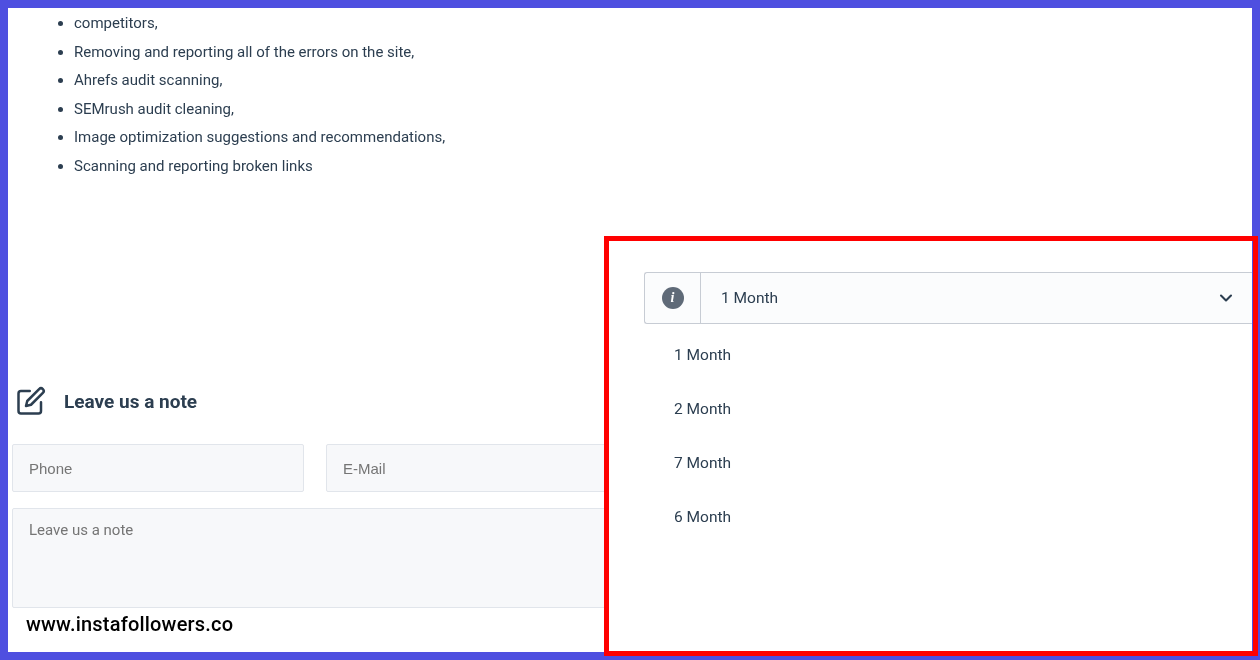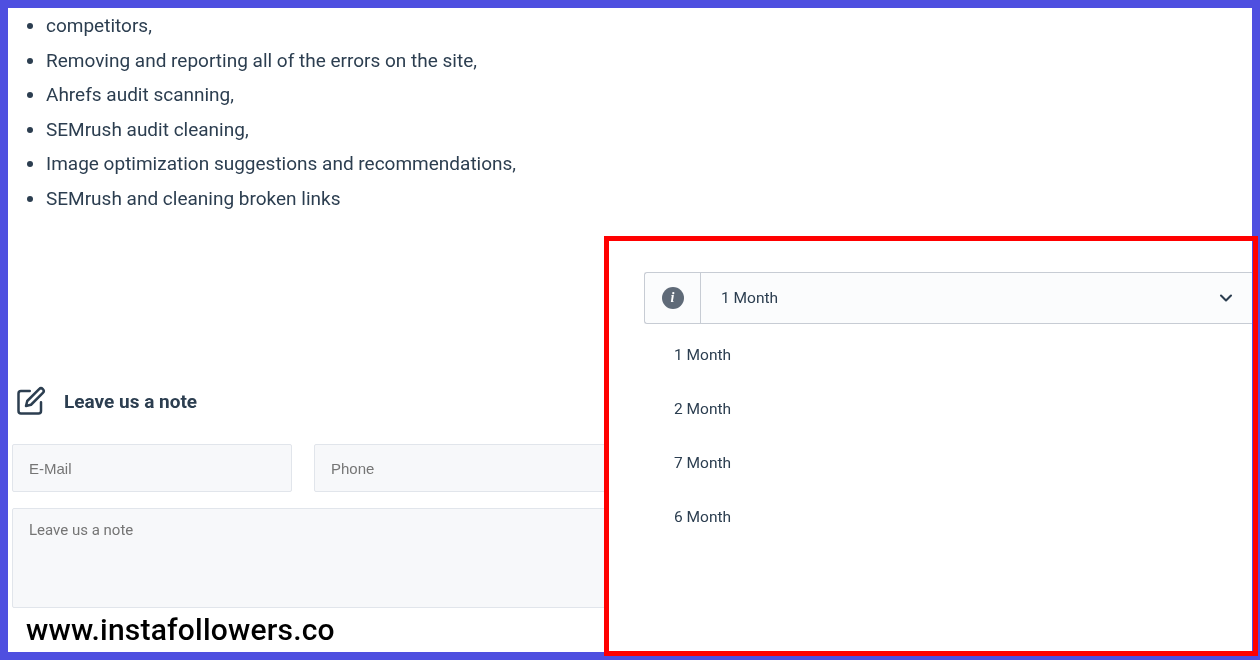--- a/index.html
+++ b/index.html
@@ -1,29 +1,29 @@
 <!DOCTYPE html>
 <html><head>
 <meta charset="utf-8">
 <style>
   * { box-sizing: border-box; margin: 0; padding: 0; }
   html, body { width: 1260px; height: 660px; overflow: hidden; font-family: -apple-system, BlinkMacSystemFont, "Segoe UI", Roboto, Arial, sans-serif; }
   .frame { width: 1260px; height: 660px; border: 8px solid #4e4fe0; background: #fff; position: relative; }
-  .content-list { position: absolute; left: 22px; top: -2px; right: 20px; color: #2c3e50; font-size: 19px; }
+  .content-list { position: absolute; left: 50px; top: -2px; right: 20px; color: #2c3e50; font-size: 15px; }
   .content-list ul { list-style: disc; padding-left: 16px; }
   .content-list li { margin: 6px 0; line-height: 1.5; color: #2c3e50; }
   .note-head { position: absolute; left: 8px; top: 378px; display: flex; align-items: center; gap: 18px; }
   .note-head .icon { width: 30px; height: 30px; color: #2c3e50; }
   .note-head .title { font-weight: 700; font-size: 19px; color: #2c3e50; }
   .row-inputs { position: absolute; left: 4px; top: 436px; display: flex; gap: 22px; }
   .text-input { height: 48px; border: 1px solid #e1e5eb; background: #f7f8fa; border-radius: 2px; padding: 0 16px; font-size: 15px; color: #7b8593; outline: none; }
   .email { width: 280px; }
   .phone { width: 292px; }
   .note-area { position: absolute; left: 4px; top: 500px; width: 594px; height: 100px; border: 1px solid #e1e5eb; background: #f7f8fa; border-radius: 2px; padding: 12px 16px; color: #7b8593; font-size: 15px; resize: none; font-family: inherit; outline: none; }
-  .watermark { position: absolute; left: 18px; top: 604px; font-size: 30px; font-weight: 500; color: #000; letter-spacing: 0.2px; }
+  .watermark { position: absolute; left: 18px; top: 604px; font-size: 20px; font-weight: 500; color: #000; letter-spacing: 0.2px; }
   .red-rect { position: absolute; left: 596px; top: 228px; width: 654px; height: 420px; border: 5px solid #ff0000; pointer-events: none; }
   .dropdown { position: absolute; left: 636px; top: 264px; right: 0; height: 52px; border: 1px solid #c7ccd4; border-right: none; border-radius: 3px 0 0 3px; background: #fbfcfd; display: flex; align-items: center; }
   .dd-info { width: 56px; height: 100%; display: flex; align-items: center; justify-content: center; border-right: 1px solid #c7ccd4; }
   .dd-info .circ { width: 22px; height: 22px; border-radius: 50%; background: #5f6a78; color: #fff; display: flex; align-items: center; justify-content: center; font-size: 14px; font-style: italic; font-family: Georgia, serif; font-weight: 700; }
   .dd-label { flex: 1; padding-left: 20px; font-size: 15.5px; color: #2c3e50; }
   .dd-chev { width: 52px; display: flex; align-items: center; justify-content: center; color: #2c3e50; }
   .dd-options { position: absolute; left: 634px; top: 320px; }
   .dd-option { padding: 18px 32px; font-size: 15.5px; color: #2c3e50; cursor: pointer; }
 </style>
 </head>
@@ -31,37 +31,37 @@
 
 <div class="frame">
 
   <div class="content-list">
     <ul>
       <li>competitors,</li>
       <li>Removing and reporting all of the errors on the site,</li>
       <li>Ahrefs audit scanning,</li>
       <li>SEMrush audit cleaning,</li>
       <li>Image optimization suggestions and recommendations,</li>
-      <li>SEMrush and cleaning broken links</li>
+      <li>Scanning and reporting broken links</li>
     </ul>
   </div>
 
   <div class="note-head">
     <span class="icon">
       <svg viewBox="0 0 24 24" width="30" height="30" fill="none" stroke="currentColor" stroke-width="2" stroke-linecap="round" stroke-linejoin="round">
         <path d="M11 4H4a2 2 0 0 0-2 2v14a2 2 0 0 0 2 2h14a2 2 0 0 0 2-2v-7"></path>
         <path d="M18.5 2.5a2.121 2.121 0 0 1 3 3L12 15l-4 1 1-4 9.5-9.5z"></path>
       </svg>
     </span>
     <span class="title">Leave us a note</span>
   </div>
 
   <div class="row-inputs">
+    <input class="text-input phone" placeholder="Phone" style="">
     <input class="text-input email" placeholder="E-Mail" style="">
-    <input class="text-input phone" placeholder="Phone" style="">
   </div>
 
   <textarea class="note-area" placeholder="Leave us a note" style=""></textarea>
 
   <div class="watermark">www.instafollowers.co</div>
 
   <div class="dropdown">
     <div class="dd-info">
       <div class="circ">i</div>
     </div>

